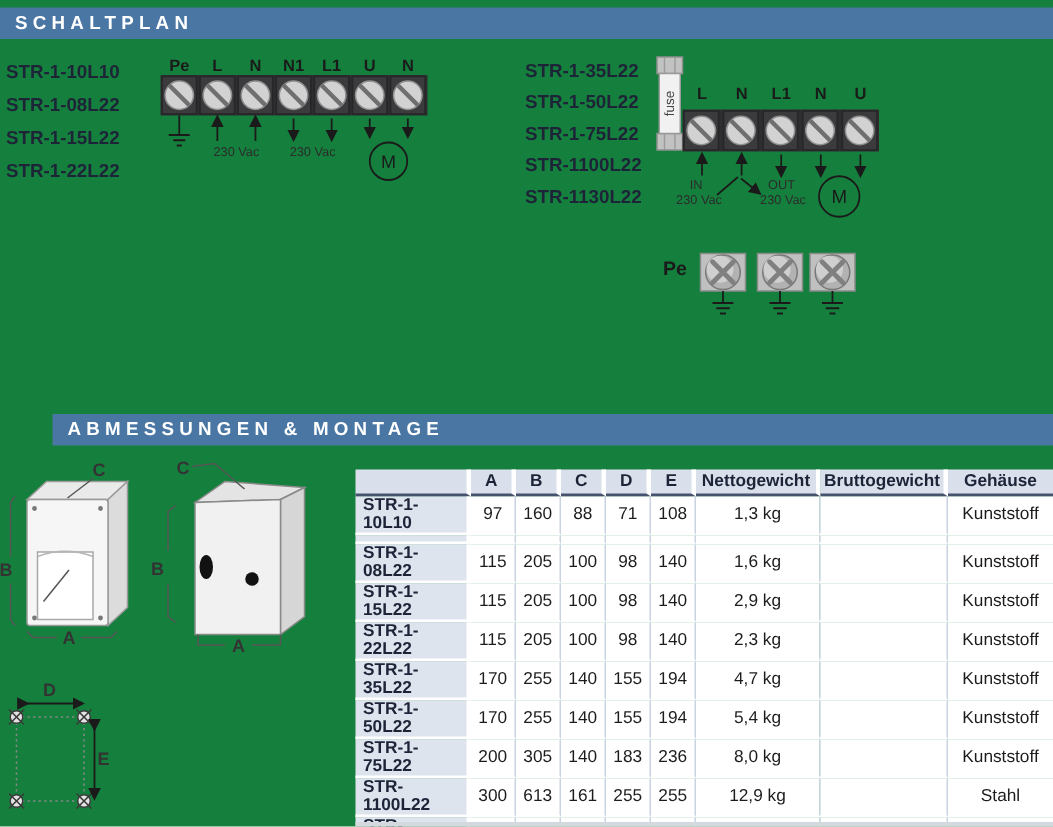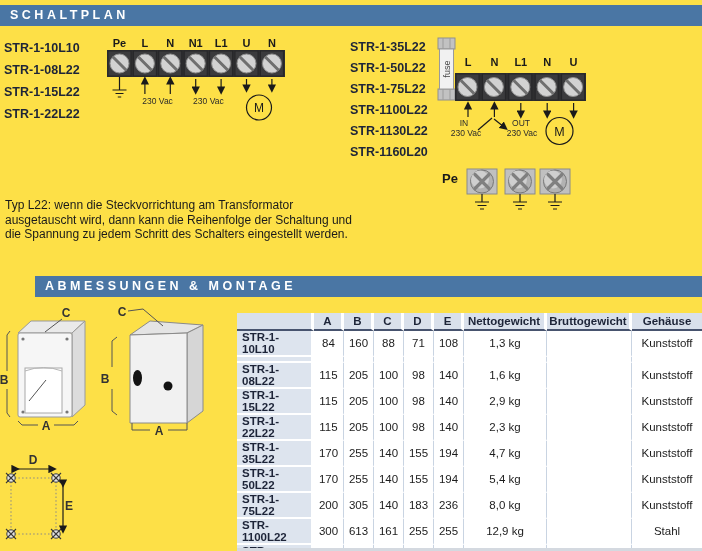--- a/index.html
+++ b/index.html
@@ -1,16 +1,16 @@
 <!DOCTYPE html>
 <html><head>
 <meta charset="utf-8">
 <style>
   html,body{margin:0;padding:0;background:#fff;}
-  #page{position:relative;width:702px;height:551px;background:#fde047;overflow:hidden;
+  #page{position:relative;width:702px;height:551px;background:#15803d;overflow:hidden;
         font-family:"Liberation Sans",sans-serif;color:#1c1c1c;}
   .hbar{position:absolute;left:0;width:702px;height:21px;background:#4a76a4;
         color:#fff;font-weight:bold;font-size:12.5px;letter-spacing:3.5px;
         line-height:21px;padding-left:10px;box-sizing:border-box;}
   #bar1{top:5px;} #bar2{top:276px;margin-left:35px;}
   .model-list{position:absolute;font-weight:bold;font-size:12.5px;color:#1d2438;}
   #mlist-left{left:4px;top:37px;}
   #mlist-left .model-item{line-height:22px;}
   #mlist-right{left:350px;top:37px;}
   #mlist-right .model-item{line-height:21px;}
@@ -49,21 +49,20 @@
       <div class="model-item">STR-1-08L22</div>
       <div class="model-item">STR-1-15L22</div>
       <div class="model-item">STR-1-22L22</div>
     </div>
   <div id="mlist-right" class="model-list">
       <div class="model-item">STR-1-35L22</div>
       <div class="model-item">STR-1-50L22</div>
       <div class="model-item">STR-1-75L22</div>
       <div class="model-item">STR-1100L22</div>
       <div class="model-item">STR-1130L22</div>
-      <div class="model-item">STR-1160L20</div>
     </div>
 
   <svg id="diag-left" width="200" height="100" viewBox="0 0 200 100">
     <defs>
       <marker id="ah" markerWidth="7" markerHeight="7" refX="3" refY="3.5" orient="auto">
         <path d="M0,0 L7,3.5 L0,7 Z" fill="#1a1a1a"></path>
       </marker>
     </defs>
 
     <text class="tlabel" x="24.5" y="9">Pe</text>
@@ -218,21 +217,20 @@
           <rect x="105" y="134" width="30" height="25" fill="#c0c0c0" stroke="#8a8a8a"></rect>
           <circle cx="120" cy="146.5" r="11.5" fill="#b2b2b2" stroke="#787878"></circle>
           <circle cx="118" cy="144.5" r="9" fill="#cfcfcf" stroke="none"></circle>
           <line x1="113" y1="139.5" x2="127" y2="153.5" stroke="#808080" stroke-width="3.2" stroke-linecap="round"></line>
           <line x1="113" y1="153.5" x2="127" y2="139.5" stroke="#808080" stroke-width="3.2" stroke-linecap="round"></line>
           <path d="M120,159 V167 M113,167 H127 M115.5,170.5 H124.5 M118,174 H122" stroke="#1a1a1a" stroke-width="1.2" fill="none"></path>
         </g>
       </g>
   </svg>
 
-  <div id="note">Typ L22: wenn die Steckvorrichtung am Transformator ausgetauscht wird, dann kann die Reihenfolge der Schaltung und die Spannung zu jedem Schritt des Schalters eingestellt werden.</div>
 
   <div id="bar2" class="hbar">ABMESSUNGEN &amp; MONTAGE</div>
 
   <svg id="drawings" width="232" height="245" viewBox="0 0 232 245">
 
     <g>
       <polygon points="18,30 31,18 85,18 72,30" fill="#eaeaea" stroke="#9a9a9a"></polygon>
       <polygon points="72,30 85,18 85,102 72,114" fill="#dcdcdc" stroke="#9a9a9a"></polygon>
       <rect x="18" y="30" width="54" height="84" rx="2" fill="#f6f6f6" stroke="#9a9a9a"></rect>
       <circle cx="23" cy="36" r="1.6" fill="#777"></circle>
@@ -317,21 +315,21 @@
             <th>B</th>
             <th>C</th>
             <th>D</th>
             <th>E</th>
             <th>Nettogewicht</th>
             <th>Bruttogewicht</th>
             <th>Gehäuse</th>
           </tr>
           <tr>
             <td class="c-model">STR-1-10L10</td>
-            <td>84</td>
+            <td>97</td>
             <td>160</td>
             <td>88</td>
             <td>71</td>
             <td>108</td>
             <td>1,3 kg</td>
             <td></td>
             <td>Kunststoff</td>
           </tr>
           <tr class="spacer">
             <td class="c-model"></td>

